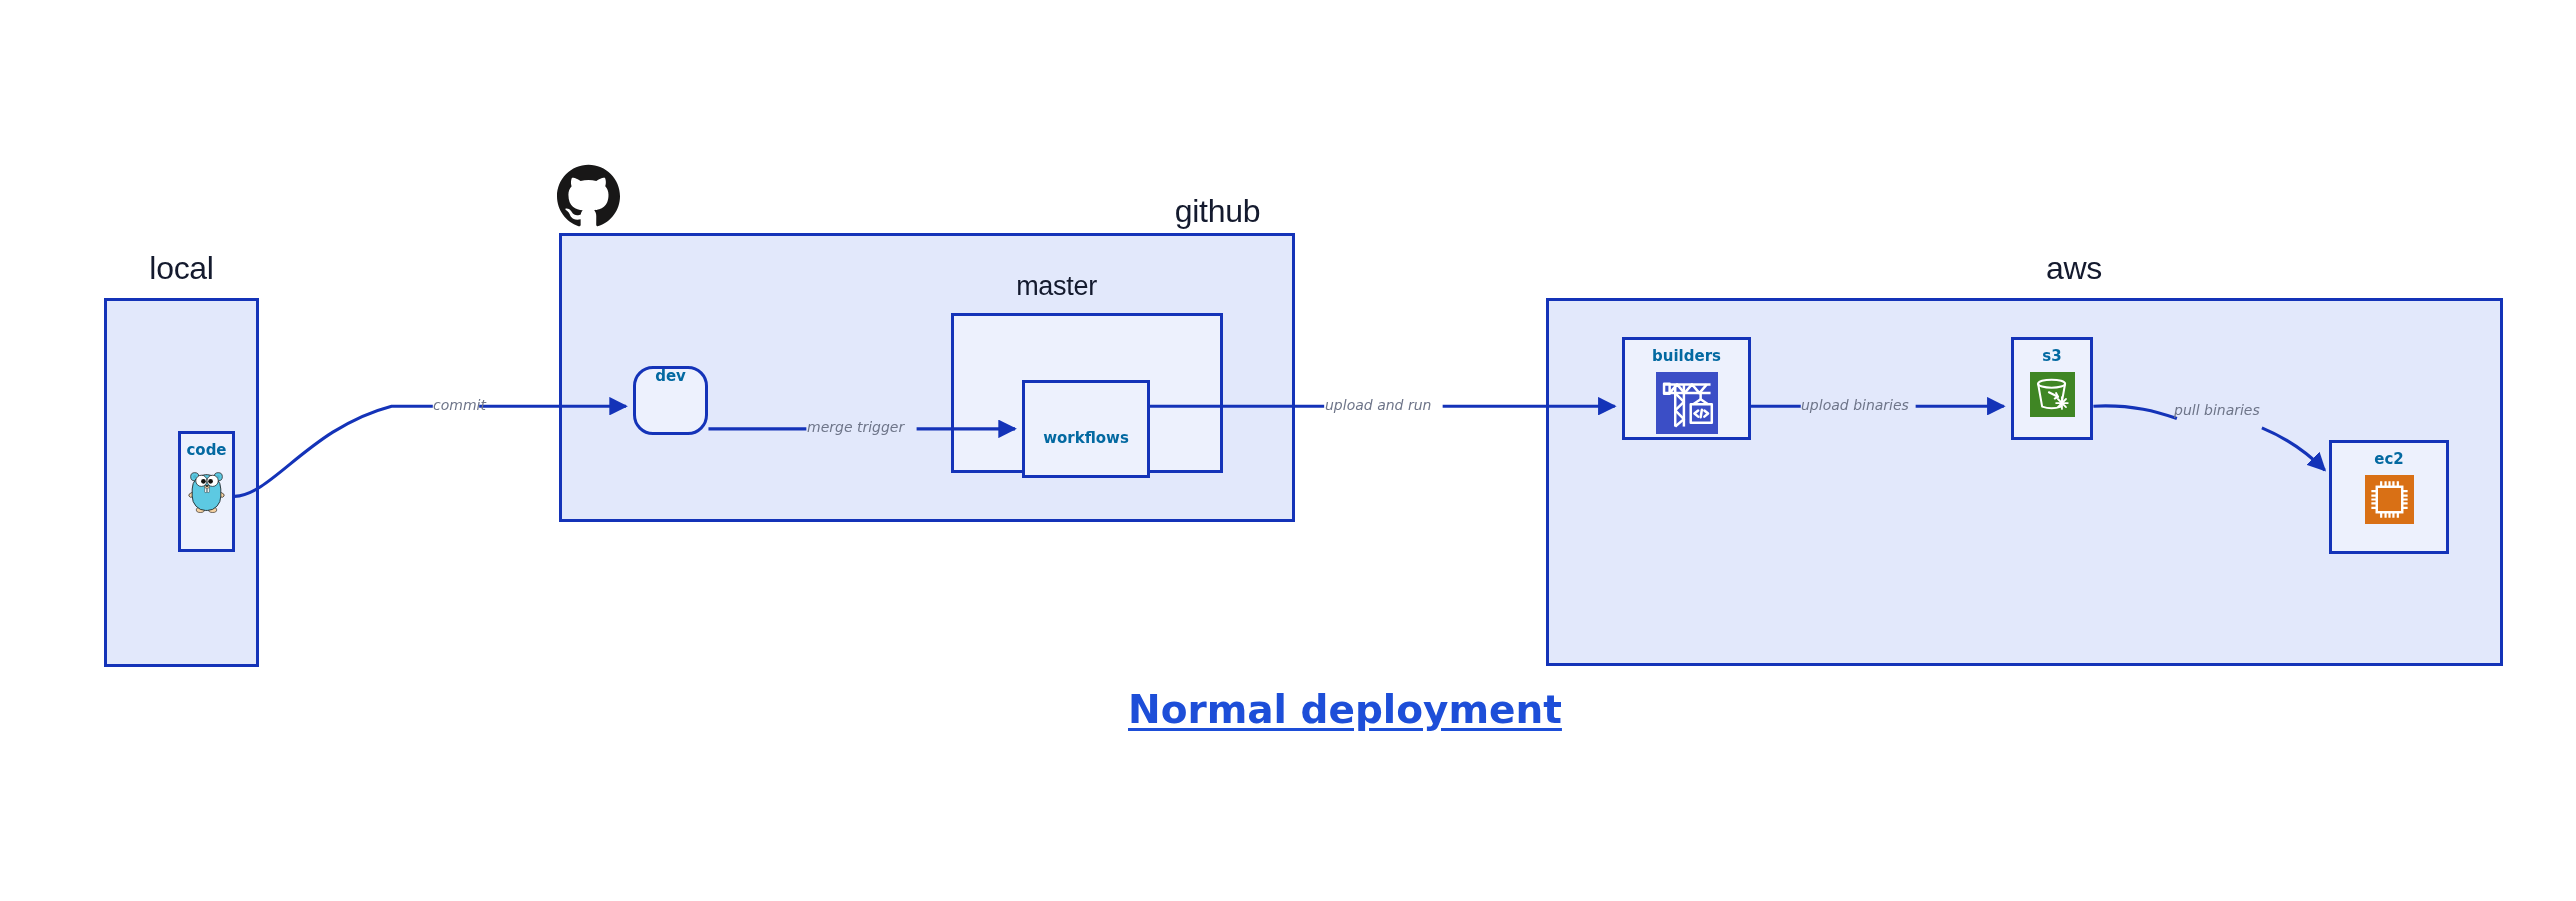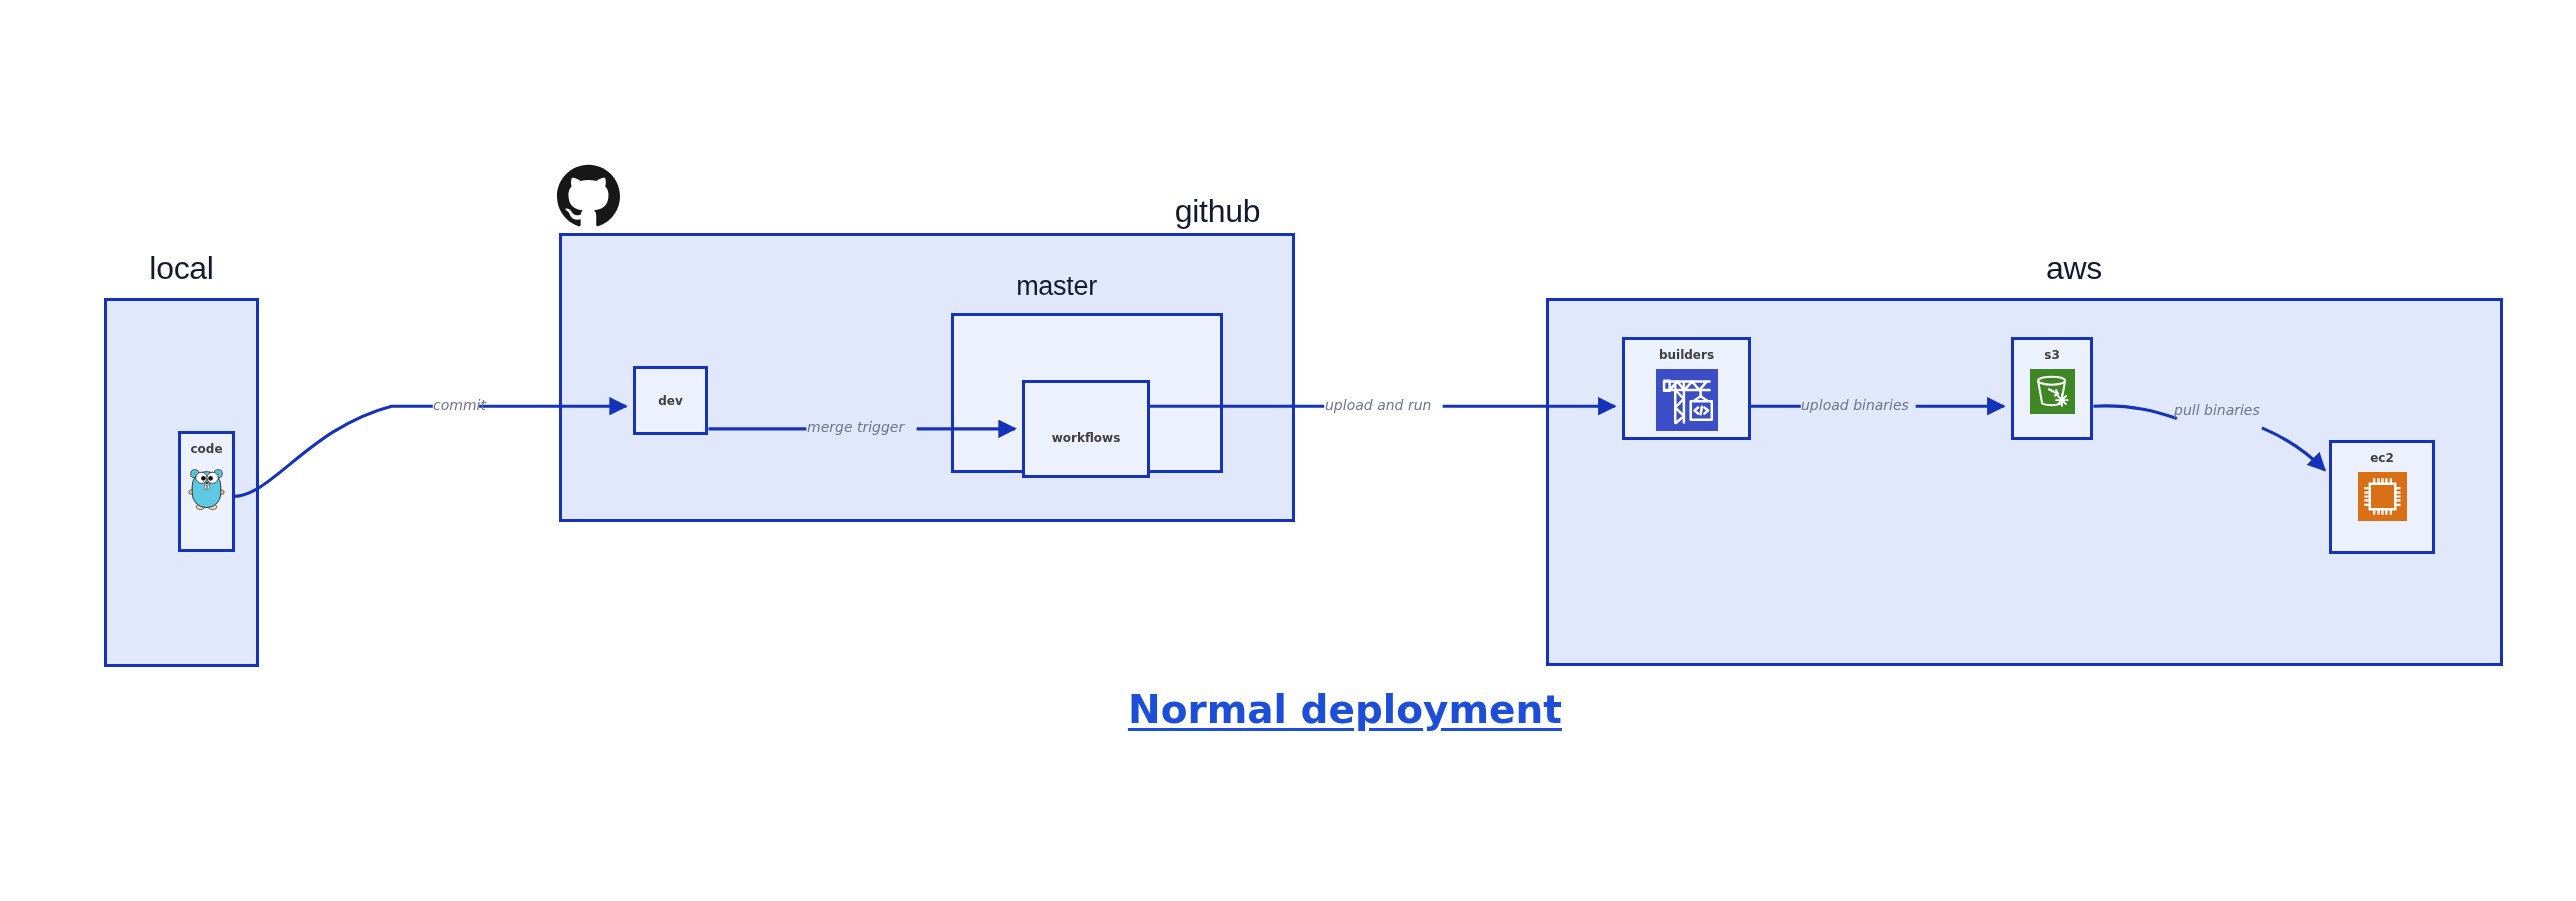--- a/index.html
+++ b/index.html
@@ -53,24 +53,24 @@
   .node {
     position: absolute;
     background: #EDF1FD;
     border: 3.6px solid #1433B8;
     box-sizing: border-box;
     display: flex;
     flex-direction: column;
     align-items: center;
   }
   .node-label {
-    color: #404040;
+    color: #0369a1;
     font-family: "DejaVu Sans", sans-serif;
     font-weight: bold;
-    font-size: 12px;
+    font-size: 15px;
     line-height: 1;
     margin-top: 9.3px;
     white-space: nowrap;
   }
   .node-icon {
     margin-top: 8.2px;
     display: block;
   }
 
   
@@ -159,21 +159,21 @@
       <path fill="#181717" d="M12 .297c-6.63 0-12 5.373-12 12 0 5.303 3.438 9.8 8.205 11.385.6.113.82-.258.82-.577 0-.285-.01-1.04-.015-2.04-3.338.724-4.042-1.61-4.042-1.61C4.422 18.07 3.633 17.7 3.633 17.7c-1.087-.744.084-.729.084-.729 1.205.084 1.838 1.236 1.838 1.236 1.07 1.835 2.809 1.305 3.495.998.108-.776.417-1.305.76-1.605-2.665-.3-5.466-1.332-5.466-5.93 0-1.31.465-2.38 1.235-3.22-.135-.303-.54-1.523.105-3.176 0 0 1.005-.322 3.3 1.23.96-.267 1.98-.399 3-.405 1.02.006 2.04.138 3 .405 2.28-1.552 3.285-1.23 3.285-1.23.645 1.653.24 2.873.12 3.176.765.84 1.23 1.91 1.23 3.22 0 4.61-2.805 5.625-5.475 5.92.42.36.81 1.096.81 2.22 0 1.606-.015 2.896-.015 3.286 0 .315.21.69.825.57C20.565 22.092 24 17.592 24 12.297c0-6.627-5.373-12-12-12"></path>
     </svg>
   </div>
 
   <div class="group-box" style="left:559px; top:233px; width:736px; height:289px;"></div>
 
   <div class="group-label" style="left:979px; top:273px; width:155px; text-align:center; font-size:27px;">master</div>
 
   <div class="sub-box" style="left:951px; top:313px; width:272px; height:160px;"></div>
 
-  <div class="node" style="left:633px; top:366px; width:75px; height:69px; justify-content:center;">
+  <div class="node" style="left:633px; top:366px; width:75px; height:69px; border-radius:20px;">
     <div class="node-label" style="margin-top:0;">dev</div>
   </div>
 
   <div class="node" style="left:1022px; top:380px; width:128px; height:98px; justify-content:center;">
     <div class="node-label" style="margin-top:18px;">workflows</div>
   </div>
 
   <div class="group-label" style="left:1947px; top:252px; width:155px; text-align:right;">aws</div>
 
   <div class="group-box" style="left:1546px; top:298px; width:957px; height:368px;"></div>
@@ -223,21 +223,21 @@
         <g stroke="#ffffff" stroke-width="4" stroke-linecap="round">
           <path d="M71 56 V82"></path>
           <path d="M58 69 H84"></path>
           <path d="M62 60 L80 78"></path>
           <path d="M80 60 L62 78"></path>
         </g>
       </svg>
     </div>
   </div>
 
-  <div class="node" style="left:2329px; top:440px; width:106px; height:114px;">
+  <div class="node" style="left:2329px; top:440px; width:120px; height:114px;">
     <div class="node-label">ec2</div>
     <div class="node-icon">
       <svg width="49" height="49" viewBox="0 0 100 100" xmlns="http://www.w3.org/2000/svg">
         <rect x="0" y="0" width="100" height="100" fill="#D97015"></rect>
         <g stroke="#ffffff" stroke-width="5" fill="none">
           <rect x="24" y="24" width="52" height="52"></rect>
         </g>
         <g stroke="#ffffff" stroke-width="4.5" stroke-linecap="butt">
           <path d="M33 24 V13 M42 24 V13 M50 24 V13 M58 24 V13 M67 24 V13"></path>
           <path d="M33 76 V87 M42 76 V87 M50 76 V87 M58 76 V87 M67 76 V87"></path>

